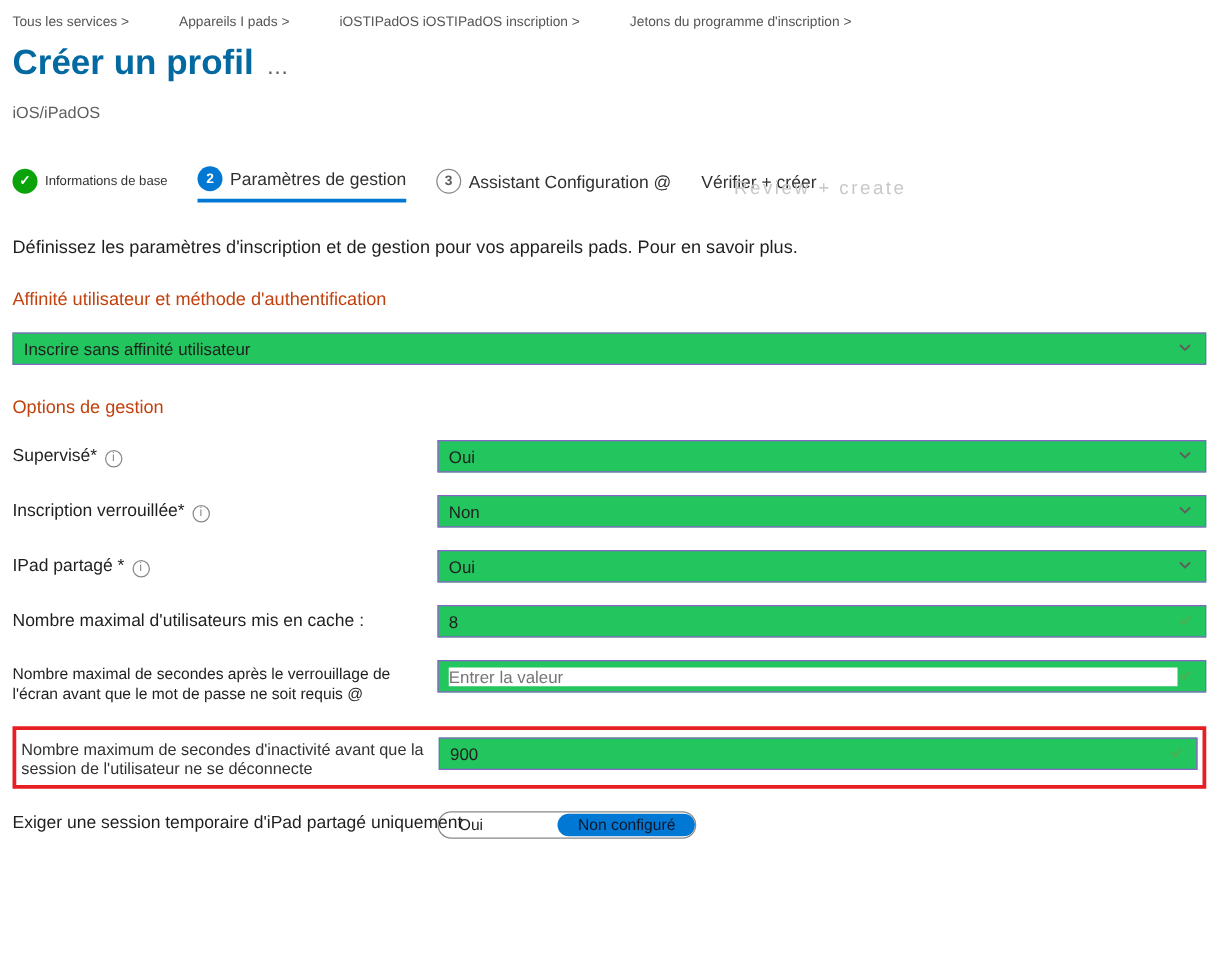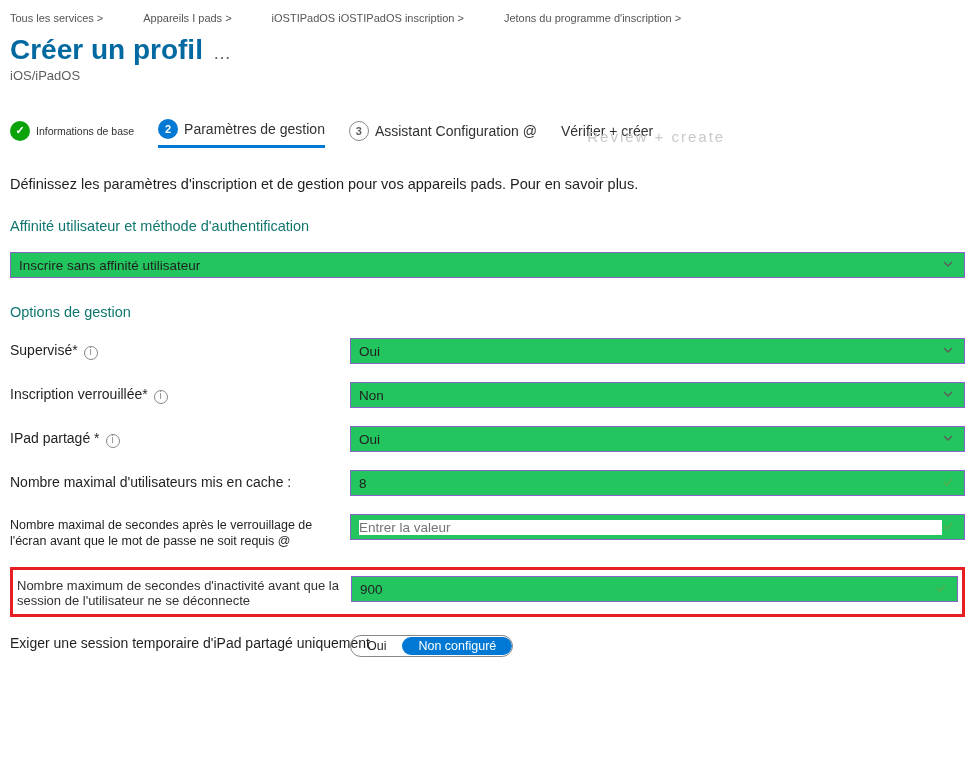--- a/index.html
+++ b/index.html
@@ -19,21 +19,21 @@
     gap: 40px;
     align-items: center;
     padding-top: 15px;
   }
   .title-row { display: flex; align-items: center; gap: 10px; margin-top: 14px; }
   .page-title {
     font-size: 28px;
     font-weight: 700;
     color: #0369a1;
   }
-  .subtext { font-size: 13px; color: #605e5c; margin-top: 2px; }
+  .subtext { font-size: 13px; color: #605e5c; margin-top: 16px; }
   .more-dots { font-size: 18px; color: #605e5c; cursor:pointer; letter-spacing:1px; margin-top:6px; }
   .wizard {
     display: flex;
     align-items: center;
     gap: 24px;
     margin-top: 36px;
     font-size: 14px;
     color: #323130;
   }
   .wz-step { display:flex; align-items:center; gap:6px; padding-bottom:6px; }
@@ -41,21 +41,21 @@
   .wz-circle {
     width: 20px; height: 20px; border-radius: 50%;
     display:flex; align-items:center; justify-content:center;
     font-size: 11px; font-weight:600;
   }
   .wz-done { background:#0aa30a; color:#fff; }
   .wz-current { background:#0078d4; color:#fff; }
   .wz-num { border:1px solid #8a8886; color:#605e5c; background:#fff; }
   .wz-label-small { font-size: 10.5px; }
   .desc { margin-top: 28px; font-size: 14.5px; color:#201f1e; }
-  .section-label { margin-top: 26px; font-size: 14.5px; color:#0f766e; }
+  .section-label { margin-top: 26px; font-size: 14.5px; color:#c2410c; }
   .form-row {
     display:flex;
     align-items:center;
     margin-top: 18px;
     min-height: 26px;
   }
   .form-row .lbl {
     width: 340px;
     font-size: 14px;
     color:#201f1e;
@@ -106,22 +106,23 @@
     align-items:center;
     font-size: 12.5px;
   }
   .toggle-pill .opt {
     padding: 2px 16px;
     color:#201f1e;
     cursor:pointer;
   }
   .toggle-pill .opt.active {
     background:#0078d4;
-    color:#ffffff;
+    color:#0f172a;
     border-radius: 12px;
+    margin-left: 44px;
   }
   .review-overlap {
     color:#c8c8c8;
     font-size:15px;
     margin-left:-90px;
     margin-top:6px;
     letter-spacing:2px;
   }
 </style>
 </head>

